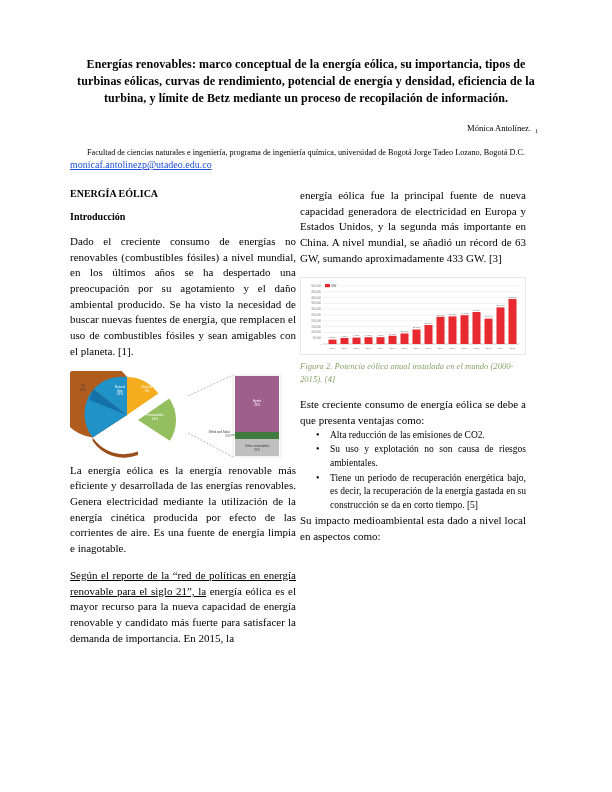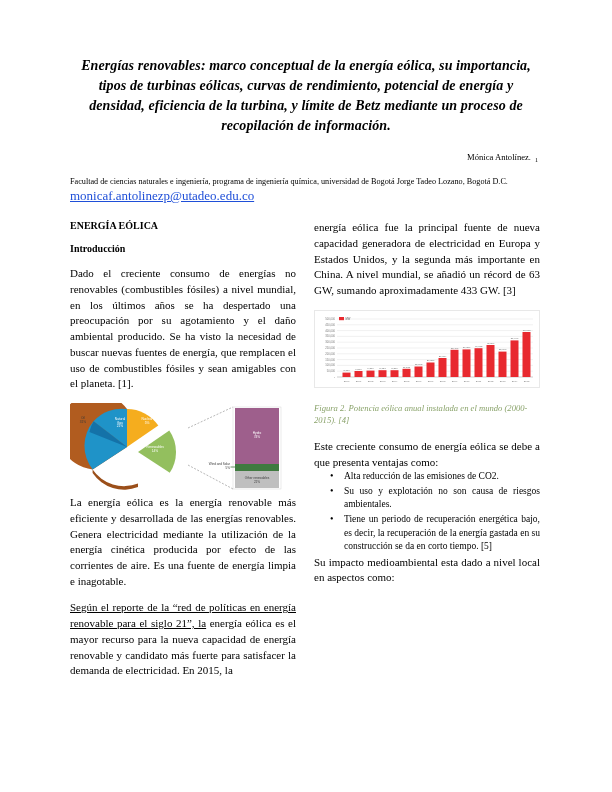--- a/index.html
+++ b/index.html
@@ -18,60 +18,59 @@
   .page {
     width: 612px;
     height: 792px;
     box-sizing: border-box;
     padding: 56px 70px 40px 70px;
     position: relative;
   }
 
   
   .doc-title {
-    font-size: 14px;
+    font-size: 12px;
     font-weight: bold;
     line-height: 1.42;
     text-align: center;
     margin: 0 0 4px 0;
     letter-spacing: .1px;
-    font-style: italic;
   }
   .author-line {
     text-align: right;
     font-size: 8.6px;
     margin: 16px 0 0 0;
     padding-right: 4px;
   }
   .author-line .sup {
     font-size: 6px;
     vertical-align: baseline;
     position: relative;
     top: 2px;
     padding-left: 4px;
   }
   .affiliation {
     font-size: 8.2px;
     line-height: 1.36;
     margin: 14px 0 0 0;
-    text-align: left;
+    text-align: center;
   }
   .email {
-    font-size: 13px;
+    font-size: 10px;
     color: #1f4fd8;
     text-decoration: underline;
     display: block;
     margin-top: 0px;
     line-height: 1.36;
   }
 
   
   .columns {
     display: flex;
-    gap: 18px;
+    gap: 4px;
     margin-top: 16px;
   }
   .col {
     width: 226px;
     flex: 0 0 226px;
   }
   .h1 {
     font-size: 10px;
     font-weight: bold;
     margin: 0 0 11px 0;
@@ -96,21 +95,21 @@
     text-decoration: underline;
     text-underline-offset: 1px;
   }
 
   
   .caption {
     font-size: 8.6px;
     font-style: italic;
     color: #7f9a60;
     line-height: 1.45;
-    margin: 14px 0 12px 0;
+    margin: 5px 0 12px 0;
     text-align: left;
   }
   .caption-2 { color: #8aa36b; }
 
   
   .fig1 {
     width: 226px;
     height: 92px;
     position: relative;
     margin-top: 4px;
@@ -235,21 +234,21 @@
               <text x="160" y="65.6">5%</text>
             </g>
             <line x1="160.5" y1="64" x2="165" y2="64" stroke="#3f7a3f" stroke-width="0.8"></line>
           </g>
         </svg>
       </div>
 
 
       <p class="body">La energía eólica es la energía renovable más eficiente y desarrollada de las energías renovables. Genera electricidad mediante la utilización de la energía cinética producida por efecto de las corrientes de aire. Es  una fuente de energía limpia e inagotable.</p>
 
-      <p class="body tight"><span class="underlined">Según el reporte de la “red de políticas en energía renovable para el siglo 21”, la</span> <span>energía eólica es el mayor recurso para la nueva capacidad de energía renovable y candidato más fuerte para satisfacer la demanda de electricidad. En 2015, la</span></p>
+      <p class="body tight"><span class="underlined">Según el reporte de la “red de políticas en energía renovable para el siglo 21”, la</span> <span>energía eólica es el mayor recurso para la nueva capacidad de energía renovable y candidato más fuerte para satisfacer la demanda de importancia. En 2015, la</span></p>
 
     </div>
 
     <div class="col">
 
       <p class="body">energía eólica fue la principal fuente de nueva capacidad generadora de electricidad en Europa y Estados Unidos, y la segunda más importante en China. A nivel mundial, se añadió un récord de 63 GW, sumando aproximadamente  433 GW. [3]</p>
 
       <div class="fig2">
         <svg width="224" height="76" viewBox="0 0 224 76">
           <rect x="0" y="0" width="224" height="76" fill="#ffffff"></rect>

